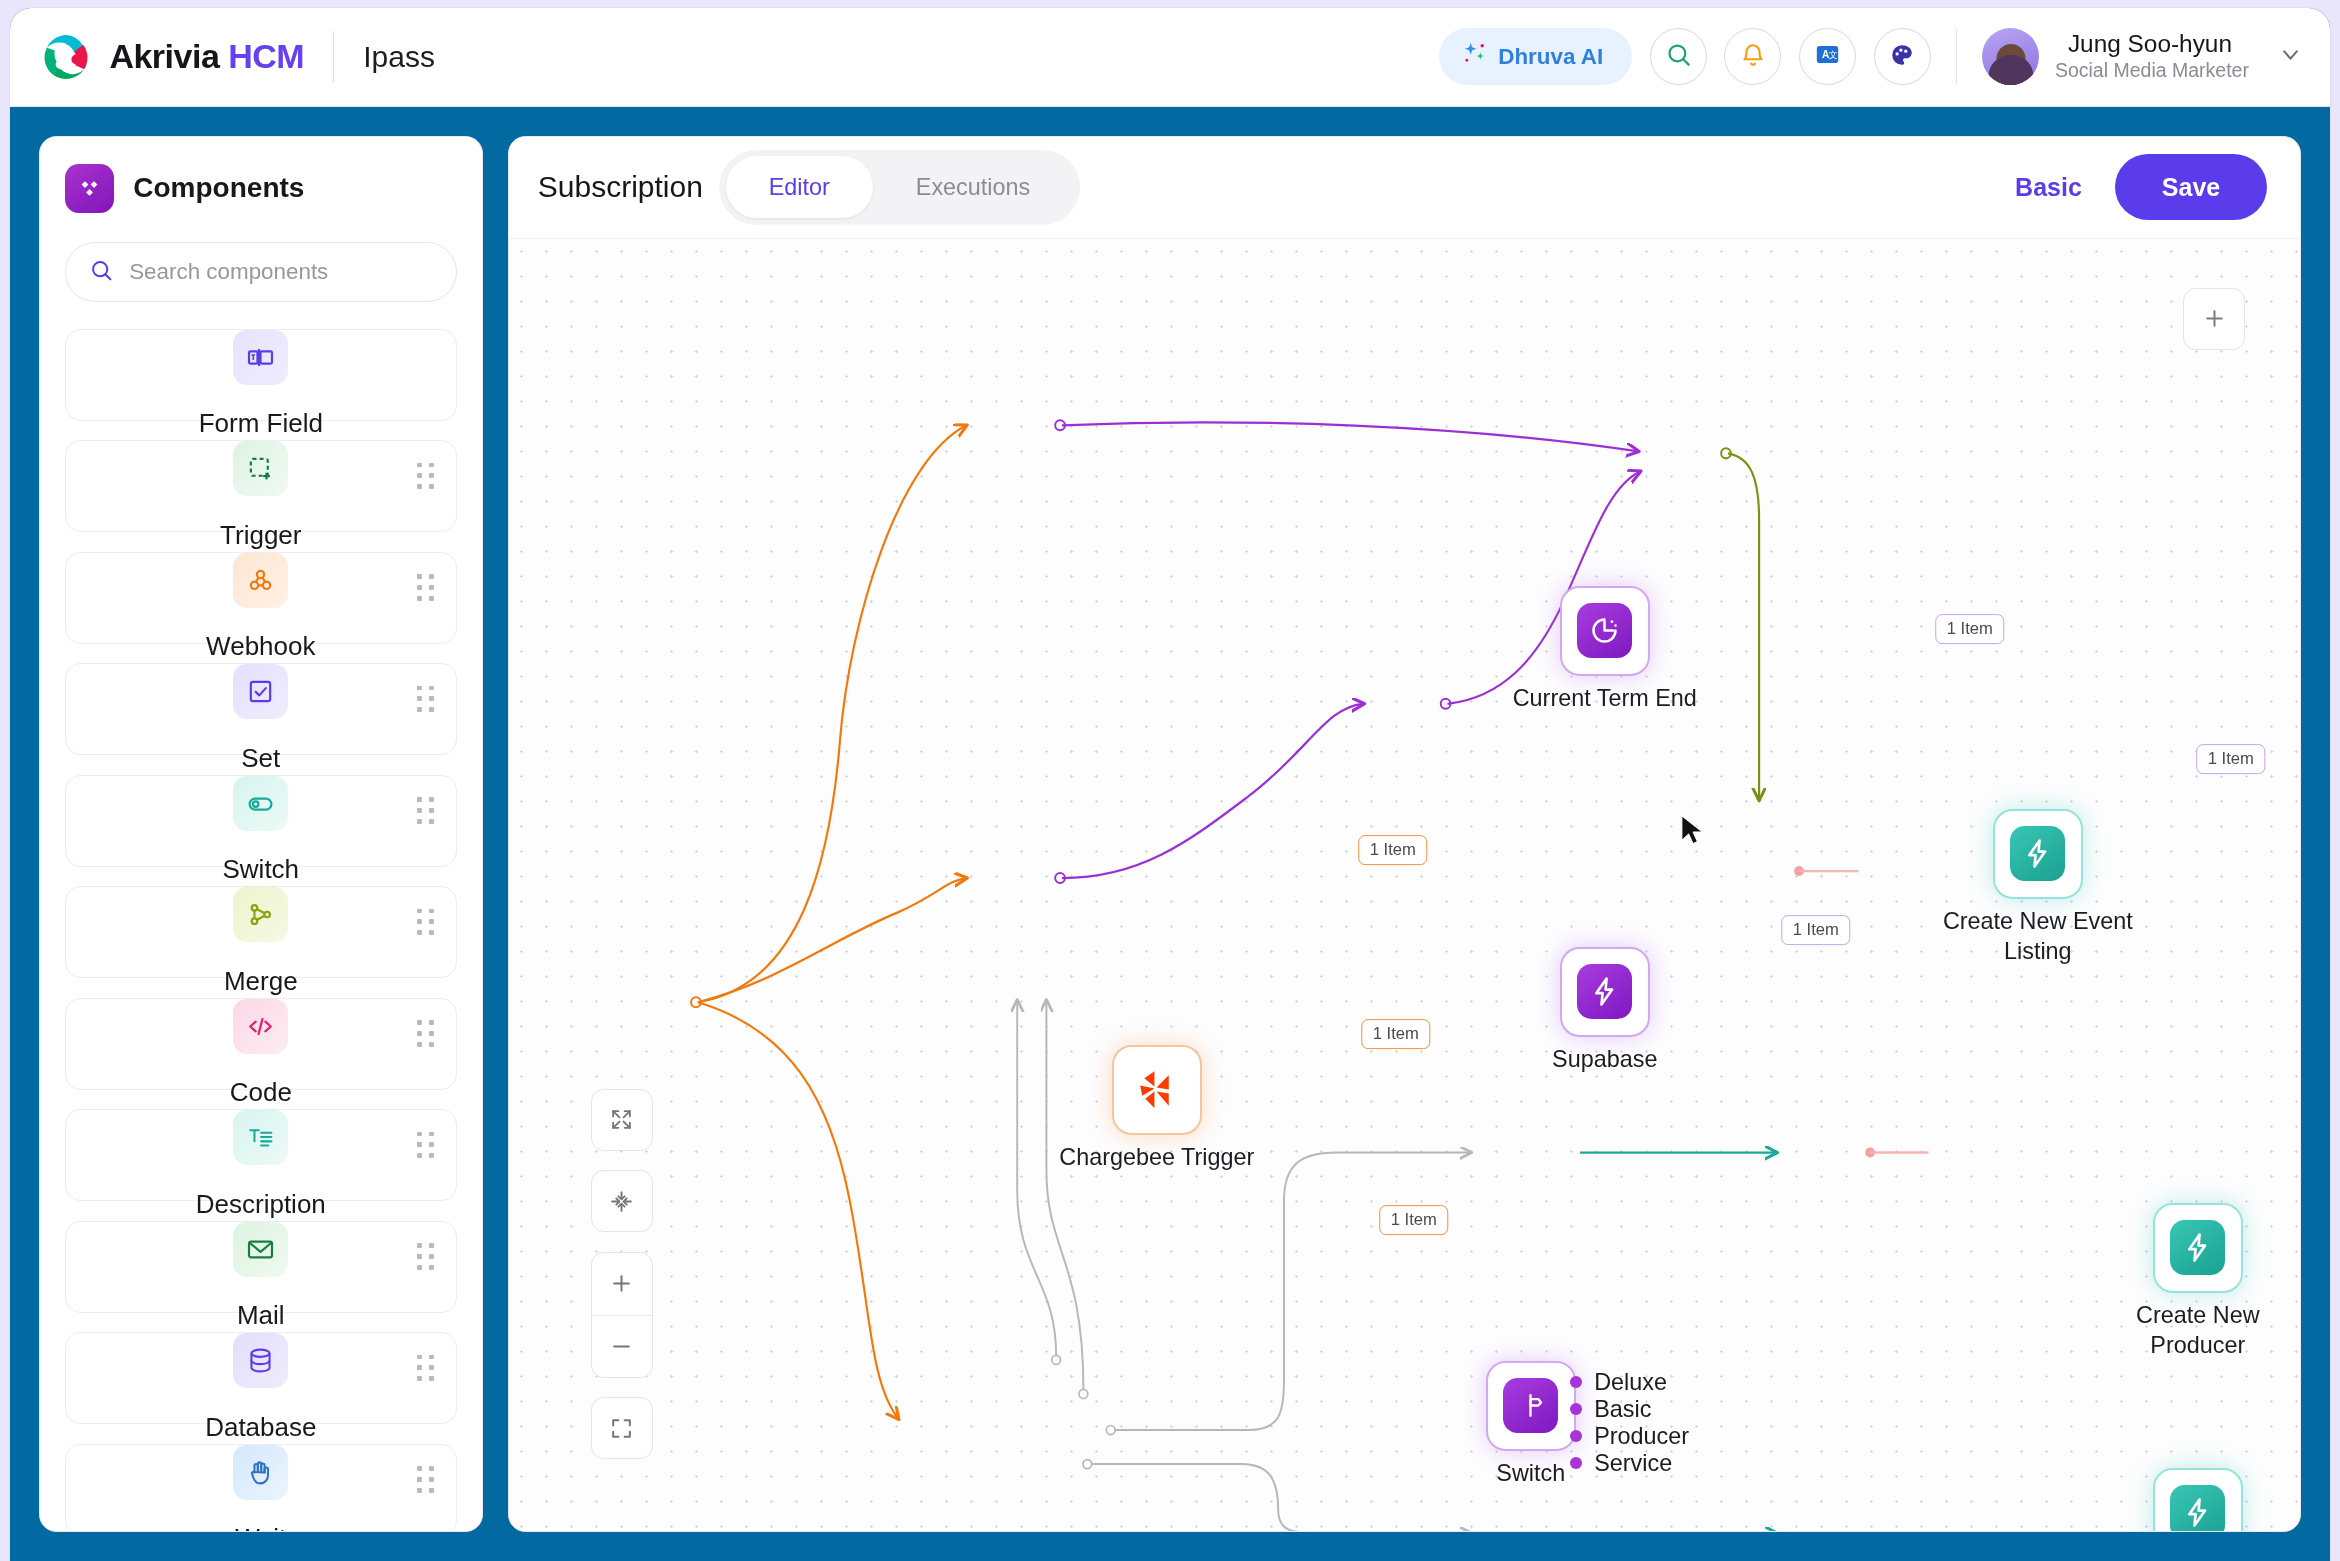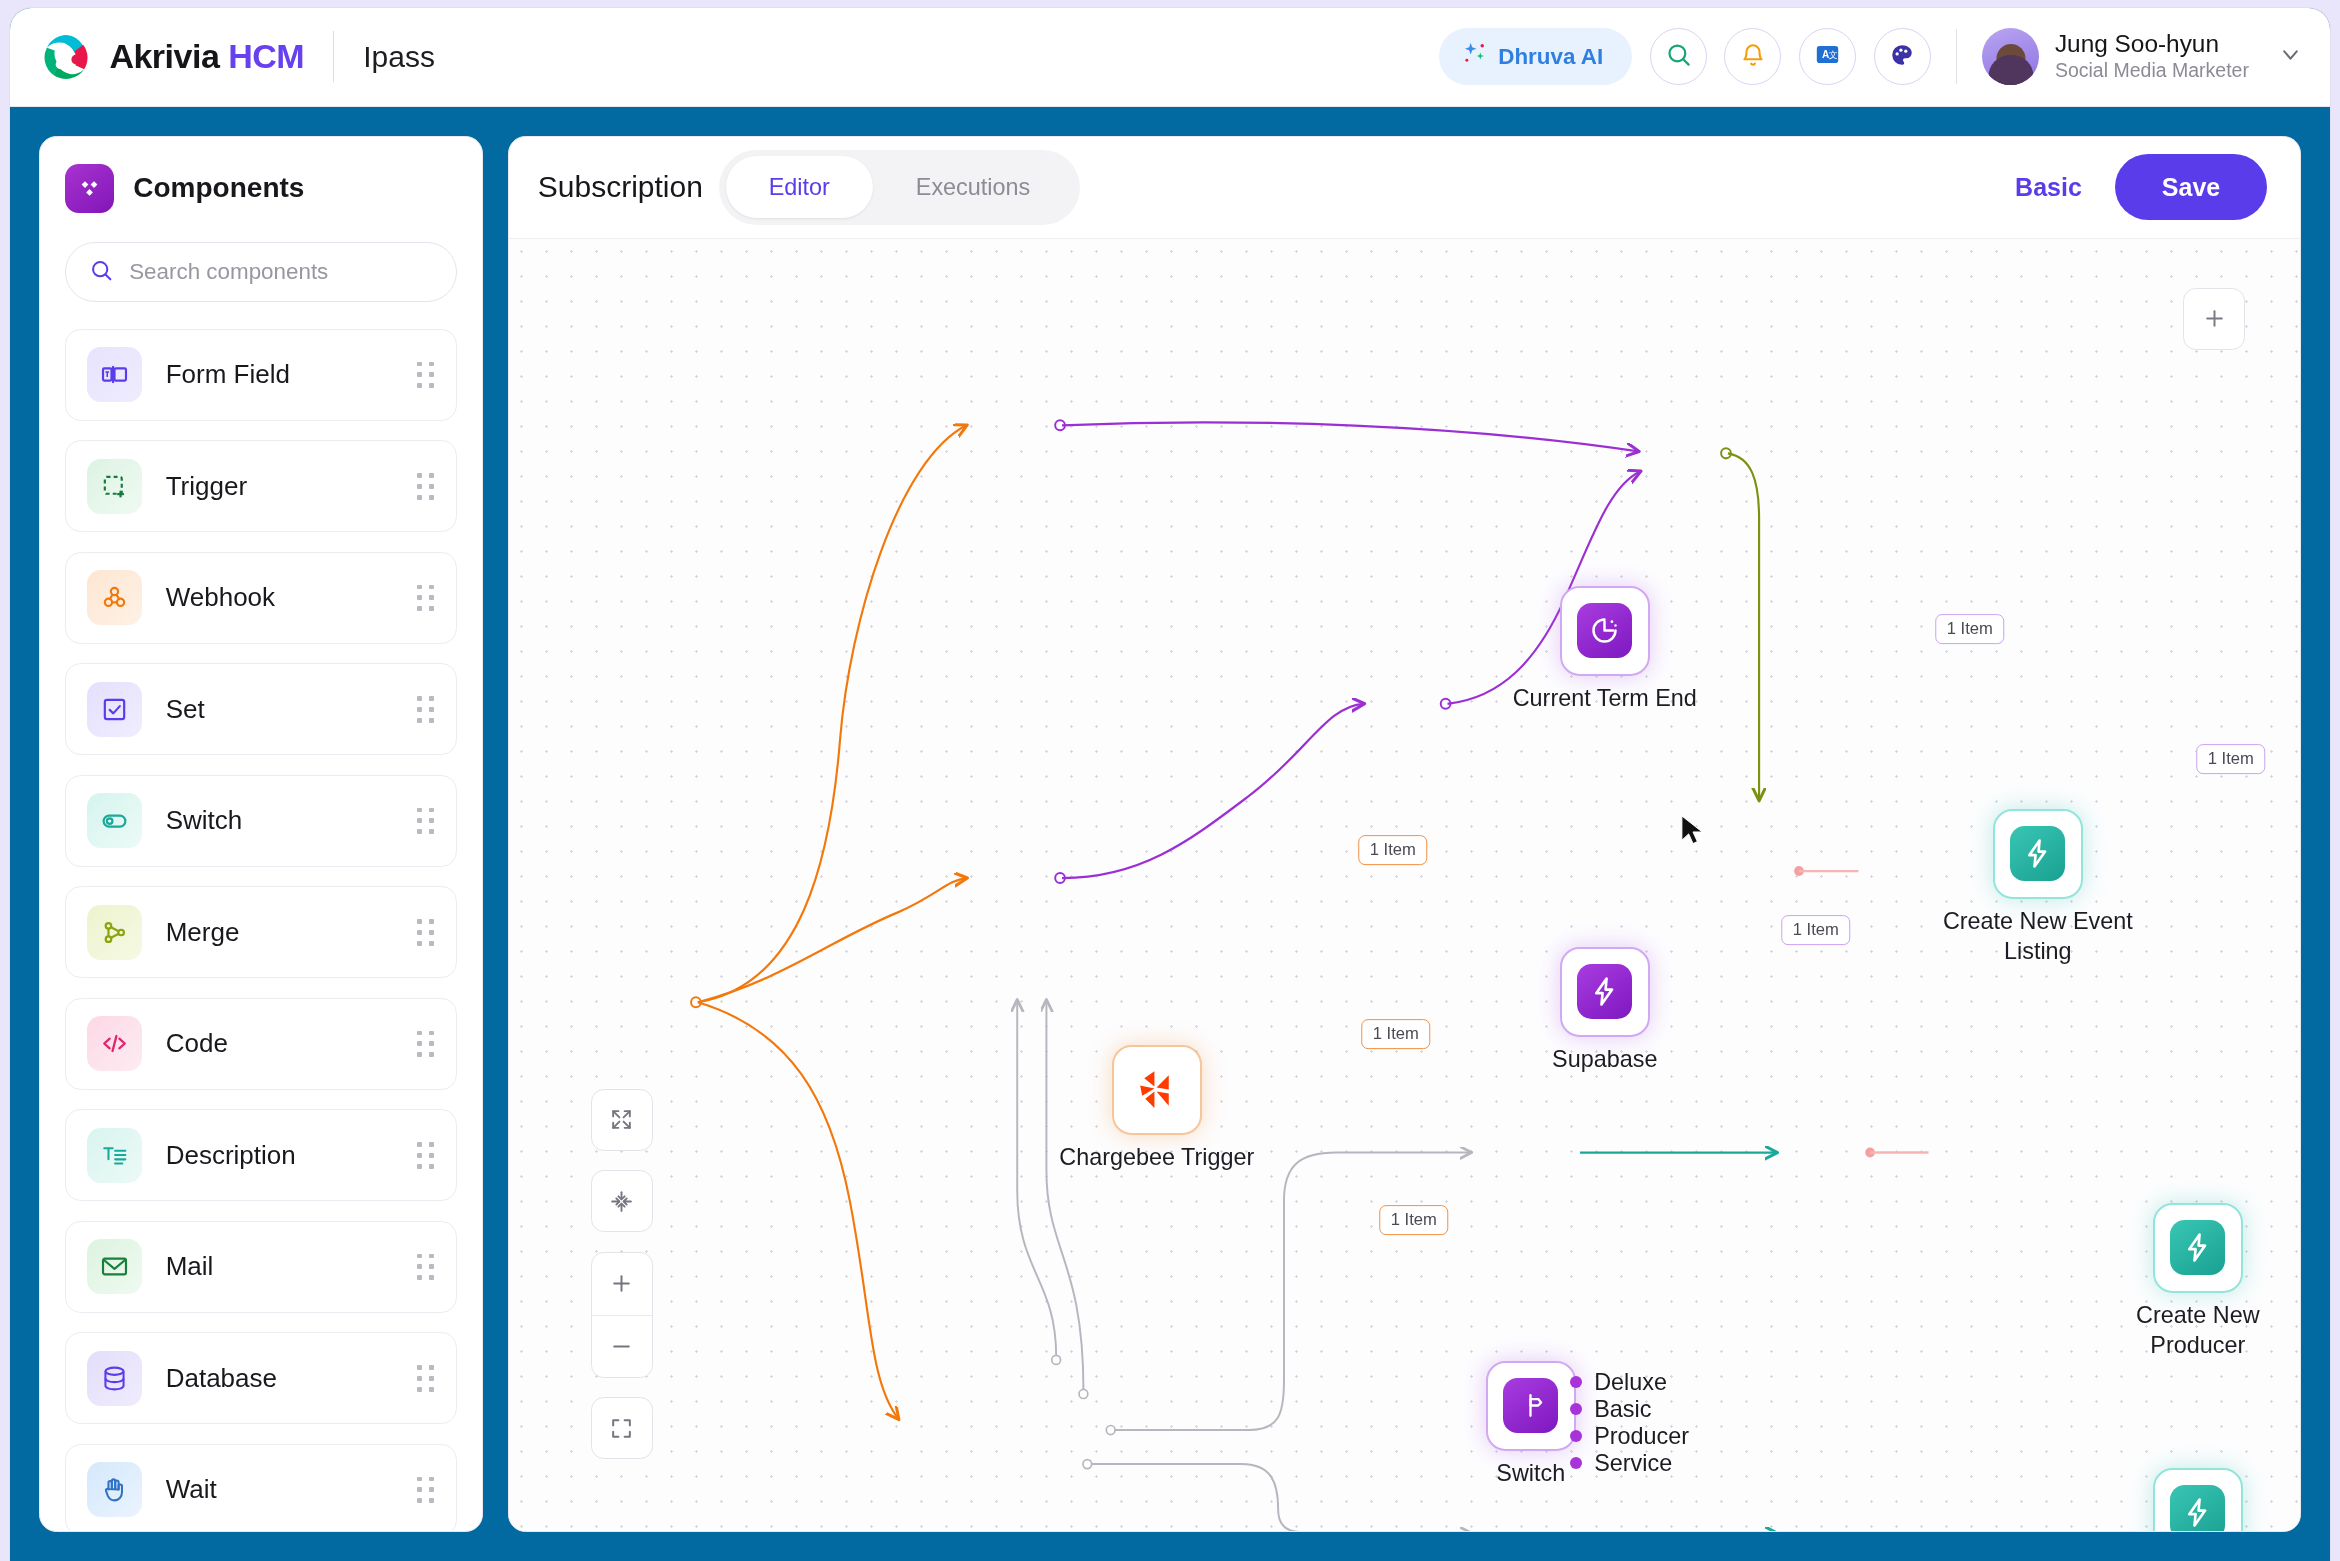--- a/index.html
+++ b/index.html
@@ -60,21 +60,21 @@
     transform: translateX(-50%);
     width: 29px; height: 29px; border-radius:50%;
     background:#6b4a3c;
     box-shadow: 0 23.4px 0 -2px #4b3a52, 0 25px 0 0 #5c4660;
   }
   .avatar::before{
     content:""; position:absolute; left:50%; top:46%;
     transform:translateX(-50%); width:45px; height:33px;
     border-radius: 21.5px 21.5px 0 0; background:#50355c; z-index:2;
   }
-  .uname { font-size: 24.4px; color: #15151a; font-weight: 500; line-height: 1.15; }
+  .uname { font-size: 24.4px; color: #15151a; font-weight: 500; line-height: 1.15; margin-left: 13px; }
   .urole { font-size: 19.5px; color: #8b8b96; line-height: 1.3; }
   .chev { margin-left: 13.7px; }
 
   
   .body { position: absolute; left: 0; top: 99px; right: 0; bottom: 0; display: flex; padding: 29px; gap: 25px; }
 
   
   .sidebar {
     width: 444px; flex: none;
     border: 1px solid #e9e9ef; border-radius: 17.6px;
@@ -94,21 +94,21 @@
     margin-bottom: 27px;
   }
   .search input {
     border: none; outline: none; font-size: 22.4px; color: #6e6e7a;
     font-family: "Liberation Sans", sans-serif; width: 100%; background: transparent;
   }
   .search input::placeholder { color: #97979f; }
   .comp {
     height: 92px; border: 1px solid #ececf2; border-radius: 15.6px;
     display: flex; align-items: center; padding: 0 21.5px; gap: 23.4px;
-    margin-bottom: 19.5px; background: #fff;
+    margin-bottom: 19.5px; background: #fff; flex-direction: column;
   }
   .comp-ico {
     width: 55px; height: 55px; border-radius: 13.7px; flex: none;
     display: flex; align-items: center; justify-content: center;
   }
   .comp-label { font-size: 26px; color: #18181d; font-weight: 500; }
   .grip { margin-left: auto; display: grid; grid-template-columns: repeat(2, 4.9px); gap: 5.9px 7.8px; }
   .grip i { width: 4.9px; height: 4.9px; background: #b9b9c2; border-radius: 1px; display:block; }
 
   

